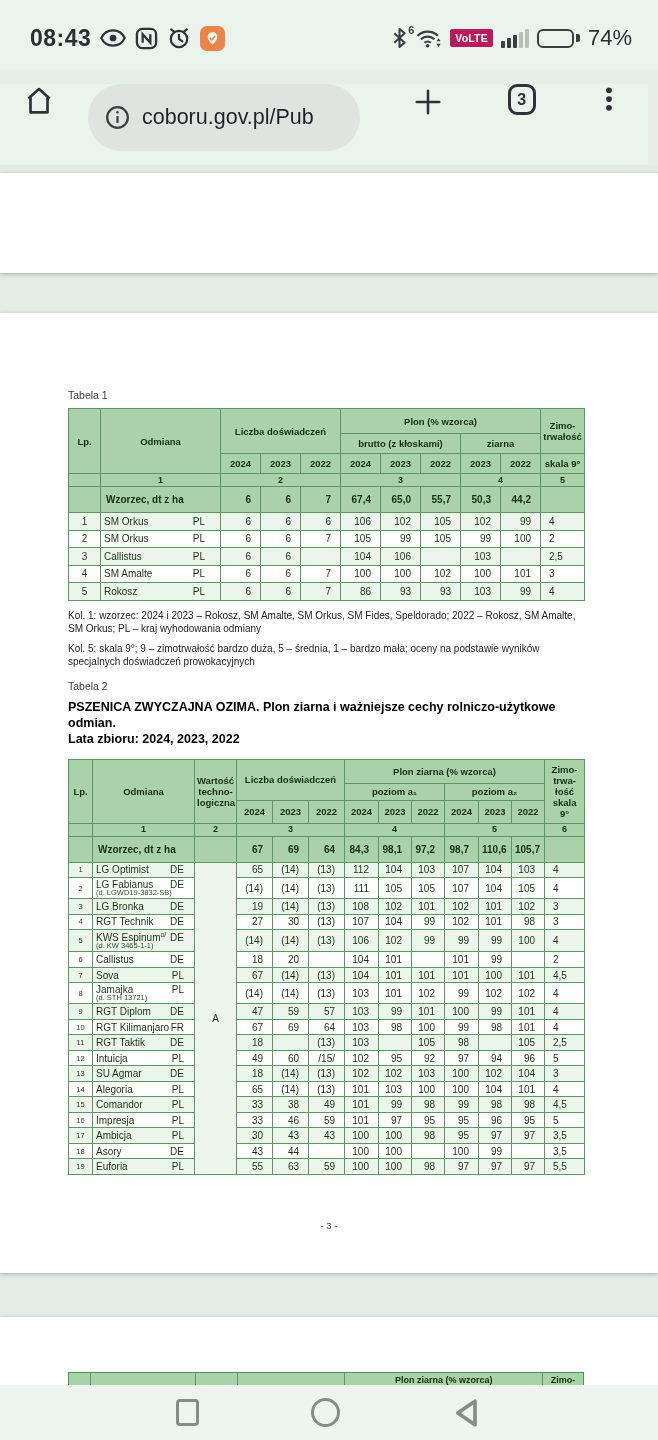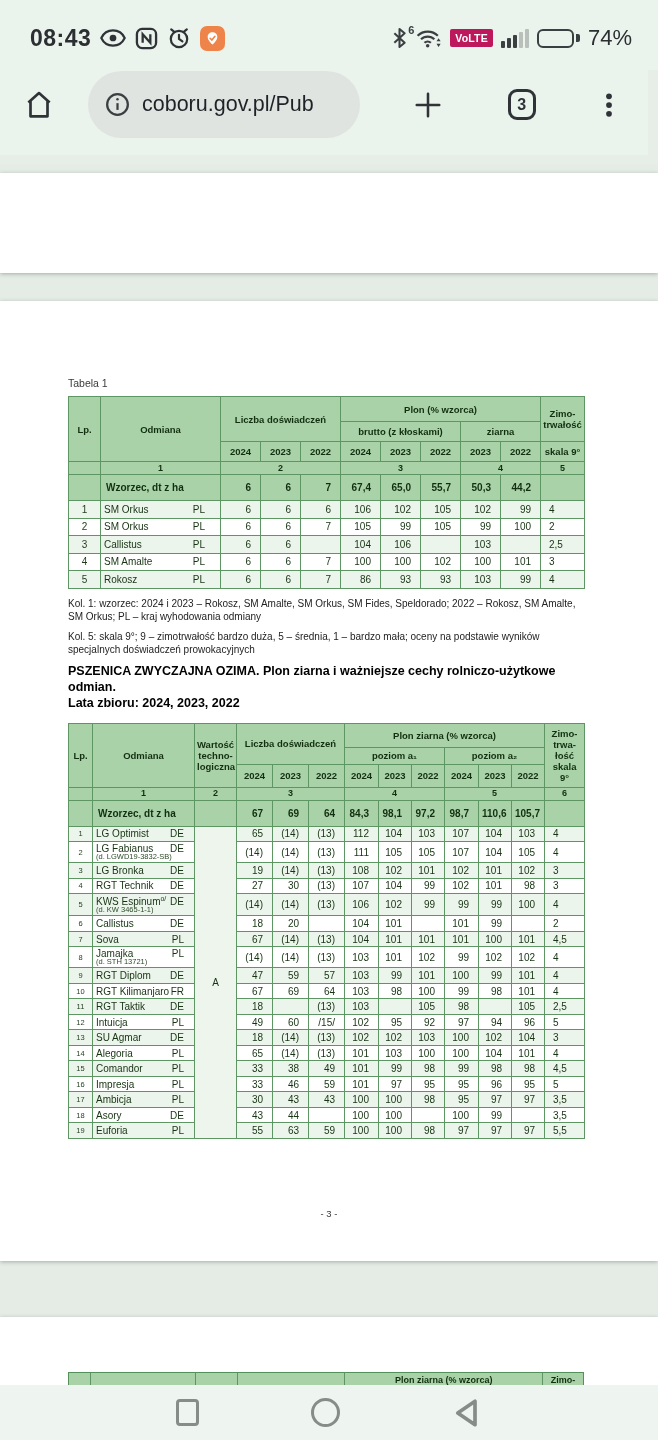--- a/index.html
+++ b/index.html
@@ -19,38 +19,38 @@
   .sigbars i { display:block; width:4px; border-radius:1px; }
   .battery { display:flex; align-items:center; gap:2px; }
   .batt-body { width:37px; height:19px; border:2.5px solid #3a3f42; border-radius:6px; padding:2px; }
   .batt-fill { height:100%; width:72%; background:#3a3f42; border-radius:2px; }
   .batt-nub { width:4px; height:8px; background:#3a3f42; border-radius:0 2px 2px 0; }
   .sb-pct { font-size:22px; font-weight:500; color:#2b2f32; }
   .wifi-wrap { position:relative; display:flex; }
   .wifi-six { position:absolute; left:-7px; top:-4px; font-size:11px; font-weight:700; color:#3a3f42; }
 
   
-  .browser-bar { position:absolute; top:60px; left:0; width:648px; height:95px; background:#ebf3ed;
-    display:flex; align-items:center; padding:0 24px 6px 22px; }
+  .browser-bar { position:absolute; top:84px; left:0; width:648px; height:95px; background:#ebf3ed;
+    display:flex; align-items:flex-start; padding:0 24px 6px 22px; }
   .omnibox { width:300px; height:67px; background:#dfe4e1; border-radius:34px; display:flex; align-items:center;
     padding:0 10px 0 16px; margin-left:32px; }
   .omni-url { font-size:21.5px; color:#1f2327; white-space:nowrap; overflow:hidden; flex:1; margin-left:11px;
     -webkit-mask-image:linear-gradient(90deg,#000 82%,transparent 98%);
     mask-image:linear-gradient(90deg,#000 82%,transparent 98%); }
   .bb-btn { display:flex; align-items:center; justify-content:center; }
   .plus-btn { margin-left:50px; }
   .tab-btn { margin-left:62px; width:31px; height:31px; border:3px solid #2f3337; border-radius:9px;
     display:flex; align-items:center; justify-content:center; font-size:16px; font-weight:700; color:#2f3337; }
   .kebab-btn { margin-left:58px; }
 
   
   .content { position:absolute; top:165px; left:0; width:658px; height:1220px; background:#e5ece6; overflow:hidden; }
   .page { background:#fff; width:658px; box-shadow:0 1px 4px rgba(40,60,45,.35); position:relative; }
   .page-a { position:absolute; top:8px; height:100px; }
-  .page-b { position:absolute; top:136px; height:960px; padding:76px 68px 0 68px; }
+  .page-b { position:absolute; top:148px; height:960px; padding:76px 68px 0 68px; }
   .page-c { position:absolute; top:1152px; height:68px; }
 
   .tabela-label { font-size:10.5px; color:#3a3a3a; margin-bottom:7px; }
   .doc-title { font-size:12.5px; font-weight:700; color:#000; line-height:16px; }
   .title-block { margin-bottom:12px; }
 
   
   table.ctable { border-collapse:collapse; table-layout:fixed; width:516px; color:#16331276; color:#163312;
     font-size:10px; }
   .ctable td, .ctable th { border:1px solid #5d9663; overflow:hidden; }
@@ -355,20 +355,21 @@
             <td class="zimo">4</td>
           </tr>
         </tbody>
     </table>
 
     <div class="footnotes">
       <div class="fn">Kol. 1: wzorzec: 2024 i 2023 – Rokosz, SM Amalte, SM Orkus, SM Fides, Speldorado; 2022 – Rokosz, SM Amalte, SM Orkus; PL – kraj wyhodowania odmiany</div>
       <div class="fn">Kol. 5: skala 9°; 9 – zimotrwałość bardzo duża, 5 – średnia, 1 – bardzo mała; oceny na podstawie wyników specjalnych doświadczeń prowokacyjnych</div>
     </div>
 
+    <div class="tabela-label tabela2-label">Tabela 2</div>
     <div class="title-block">
       <div class="doc-title">PSZENICA ZWYCZAJNA OZIMA. Plon ziarna i ważniejsze cechy rolniczo-użytkowe odmian.</div>
       <div class="doc-title">Lata zbioru: 2024, 2023, 2022</div>
     </div>
 
     <table class="ctable t2">
       <colgroup>
         <col style="width:24px">
           <col style="width:102px">
           <col style="width:42px">

